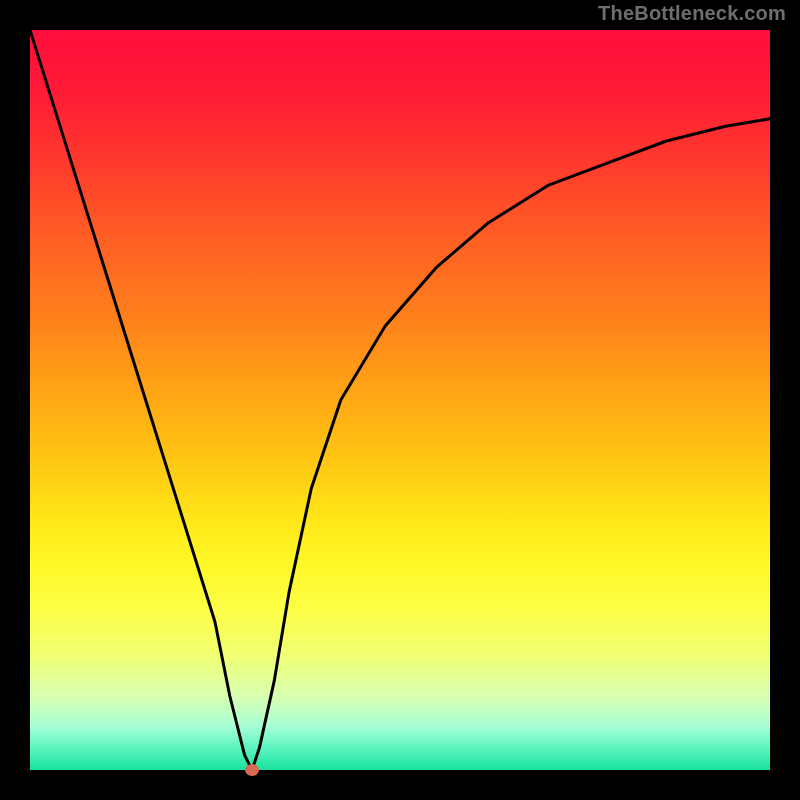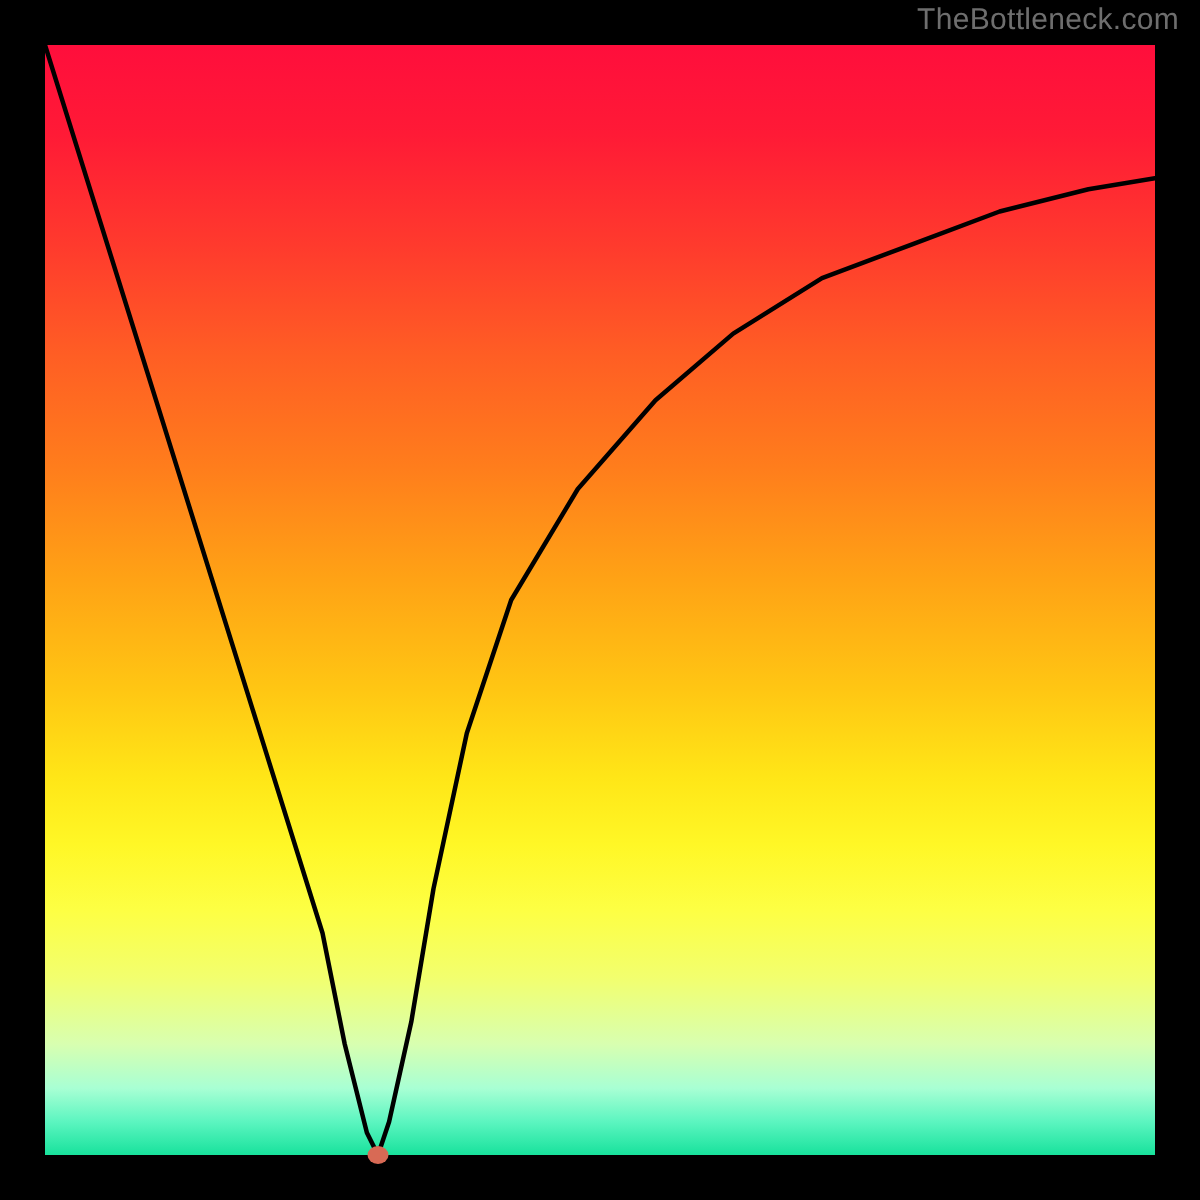--- a/index.html
+++ b/index.html
@@ -15,21 +15,21 @@
     width: 800px;
     height: 800px;
     background: #000;
   }
   .watermark {
     position: absolute;
     top: 2px;
     right: 14px;
     color: #6e6e6e;
     font-size: 20px;
-    font-weight: 400;
+    font-weight: 700;
     letter-spacing: 0.2px;
     z-index: 5;
     user-select: none;
   }
   
   .plot {
     position: absolute;
     left: 30px;
     top: 30px;
     width: 740px;

